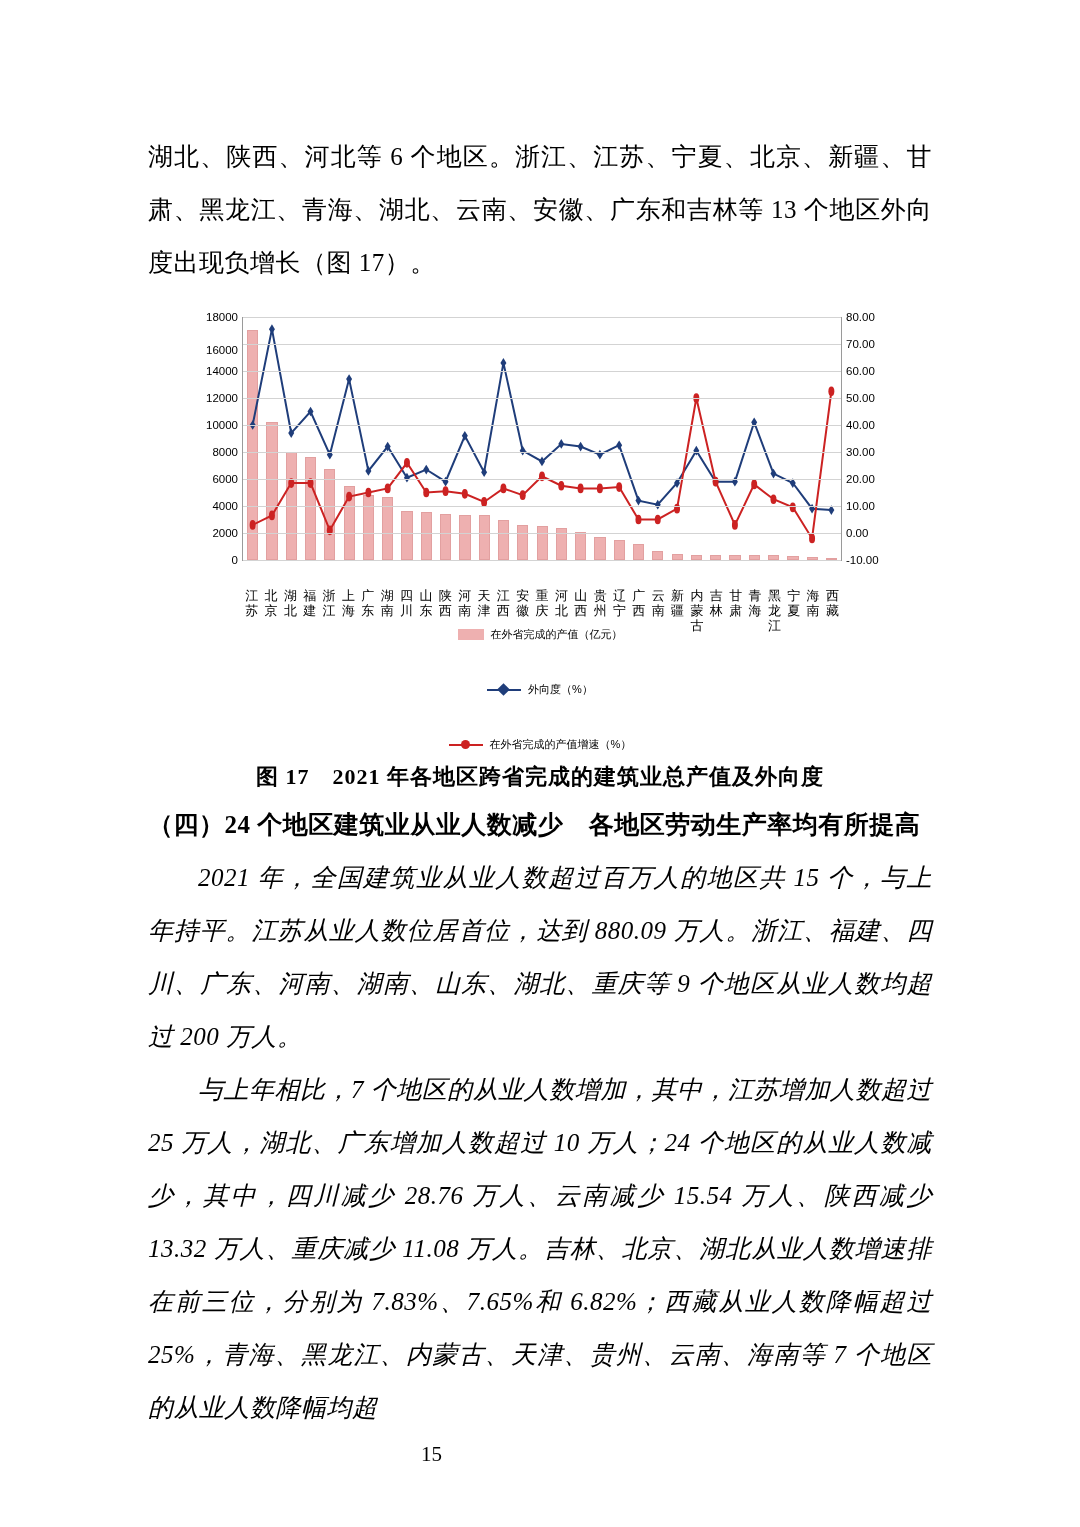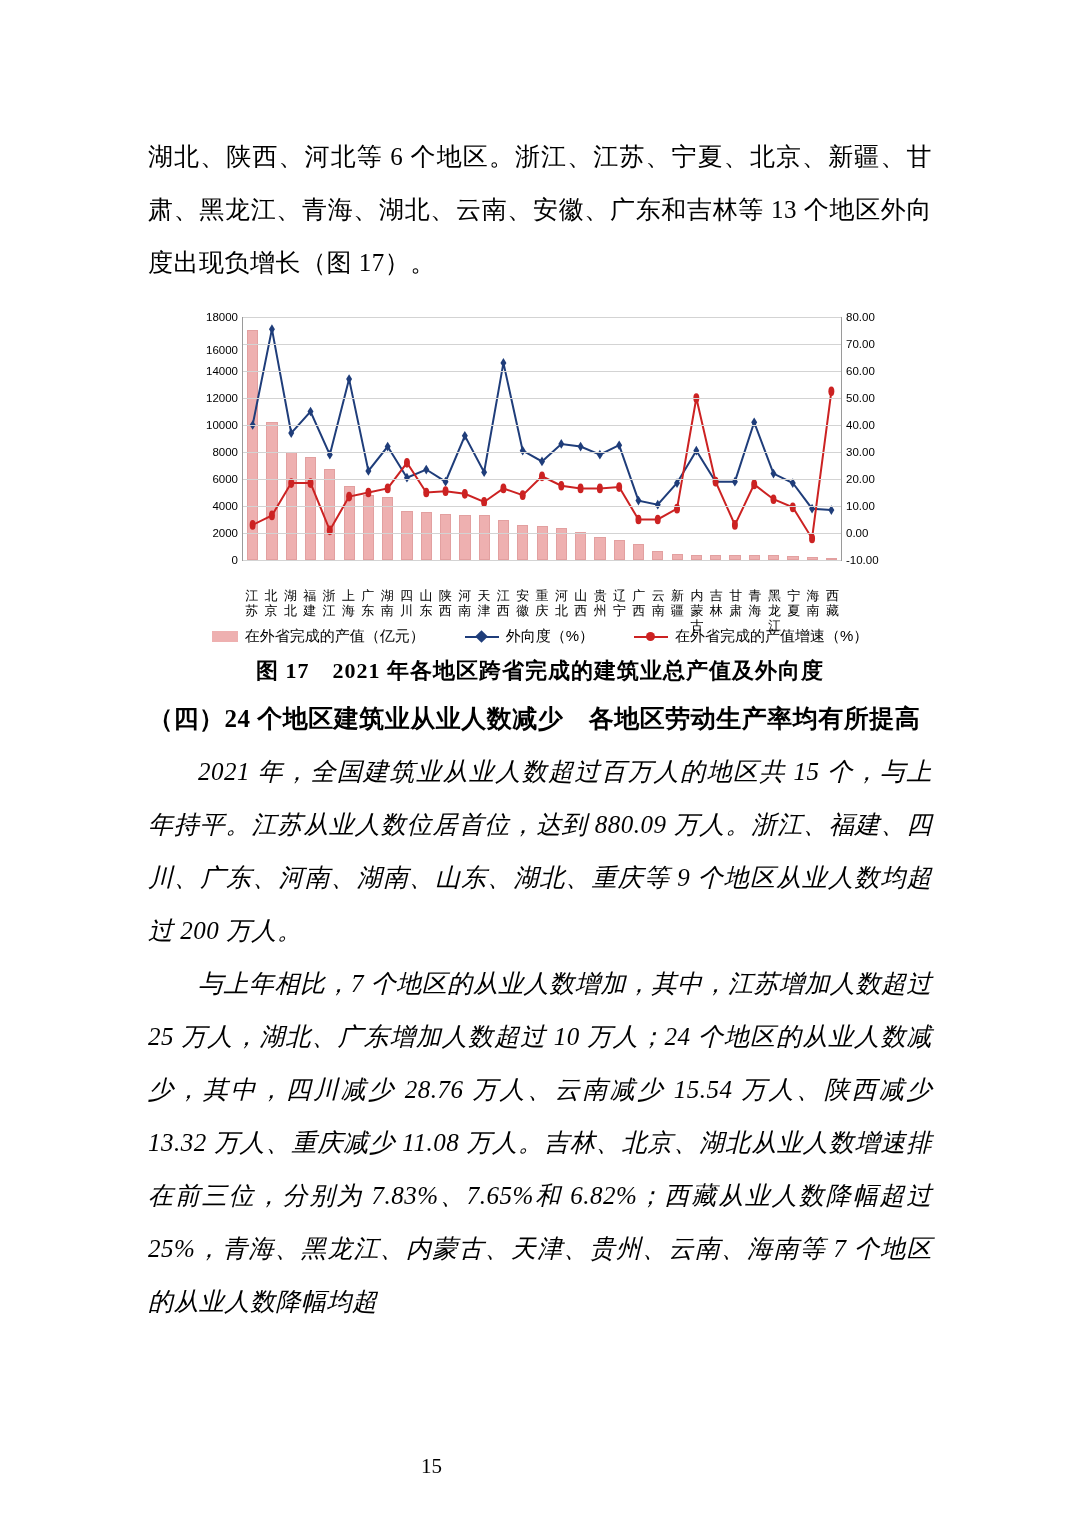--- a/index.html
+++ b/index.html
@@ -36,21 +36,21 @@
   }
   .fig-caption{
     text-align:center;
     font-weight:bold;
     font-size:22px;
     margin:10px 0 2px 0;
     letter-spacing:1px;
   }
   .page-number{
     position:absolute;
-    bottom:48px;left:0;width:863px;
+    bottom:60px;left:0;width:863px;
     text-align:center;
     font-size:21px;
   }
   
   .chart-block{
     margin:22px 0 0 0;
     width:100%;
   }
   .chart-area{
     position:relative;
@@ -103,22 +103,23 @@
     word-break:break-all;
     padding:0 1px;
     box-sizing:border-box;
   }
   .legend{
     margin-top:66px;
     display:flex;
     justify-content:center;
     align-items:center;
     gap:40px;
-    font-size:15px;
+    font-size:11px;
     font-family:"Liberation Sans", sans-serif;
+    flex-direction:column;
   }
   .legend-item{display:flex;align-items:center;gap:7px;}
   .swatch-bar{width:26px;height:11px;background:#eeb0b0;display:inline-block;}
   .swatch-line{position:relative;width:34px;height:12px;display:inline-block;}
   .swatch-line i{
     position:absolute;left:0;top:5px;width:34px;height:2px;display:block;
   }
   .swatch-line b{
     position:absolute;left:12px;top:1px;width:9px;height:9px;
     transform:rotate(45deg);display:block;

